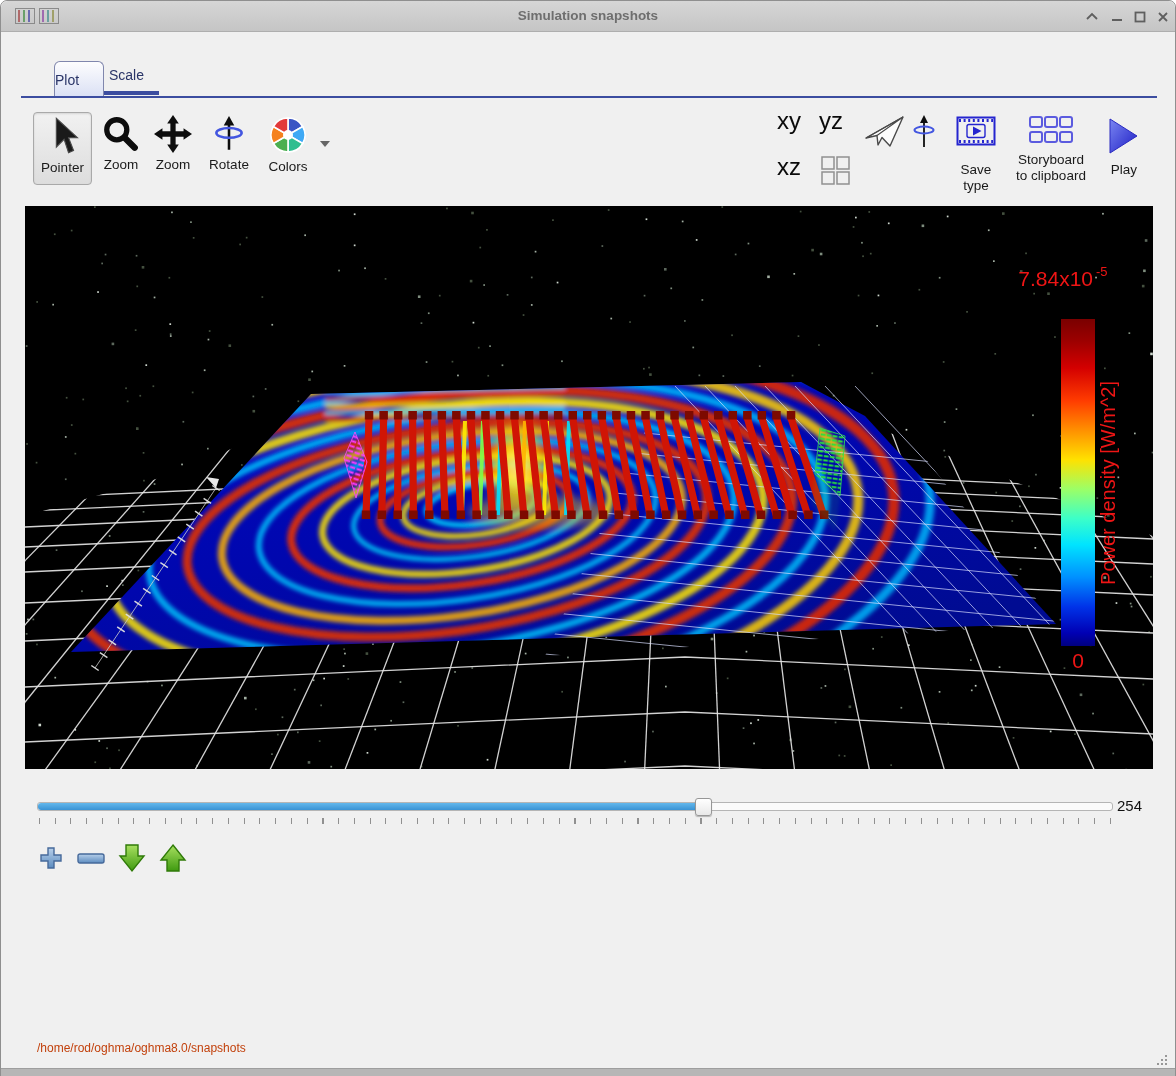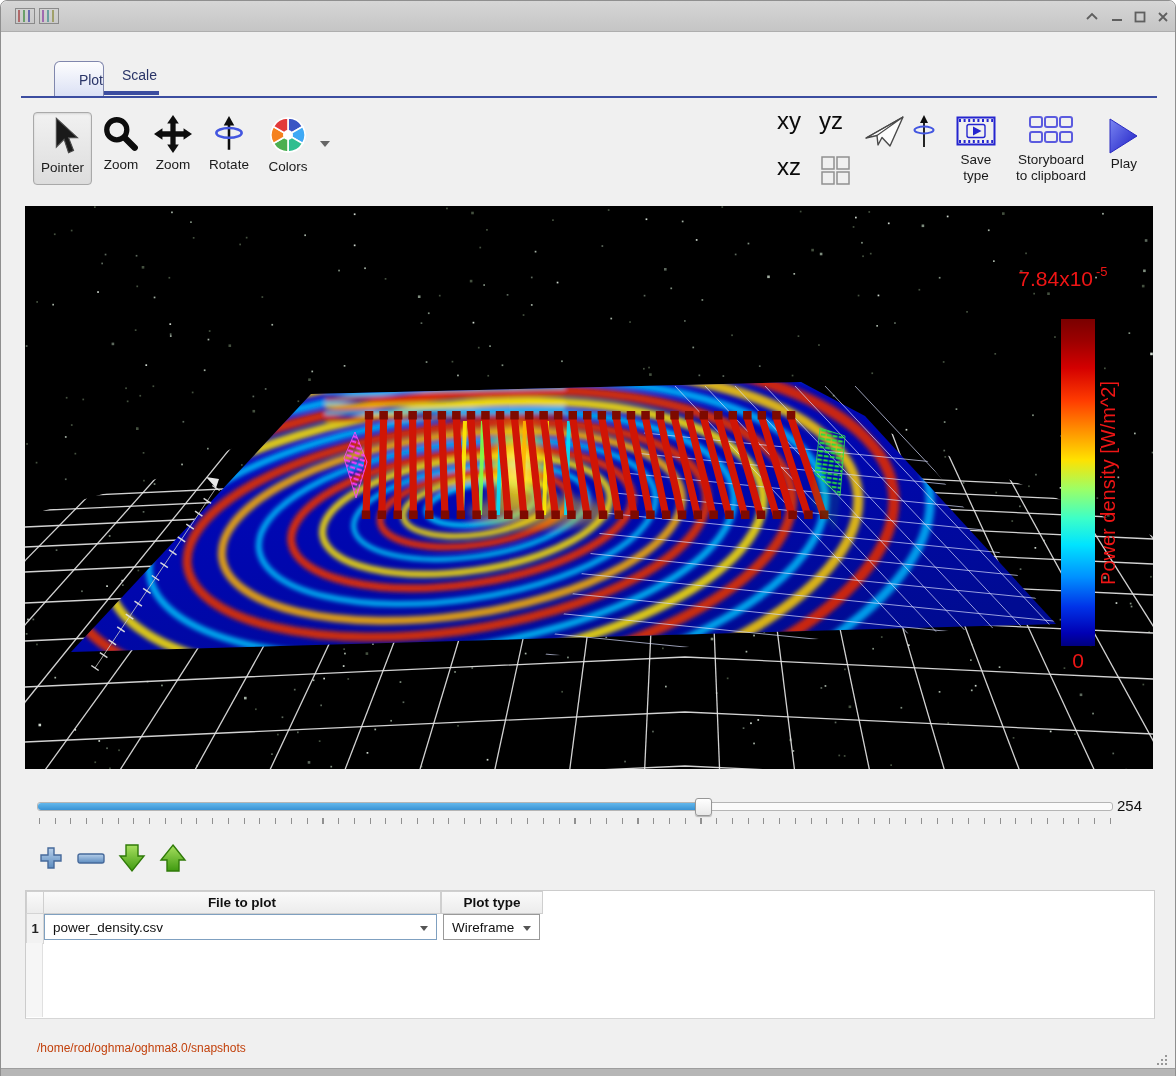--- a/index.html
+++ b/index.html
@@ -7,22 +7,22 @@
           border-radius:7px 7px 0 0;overflow:hidden;}
   .abs{position:absolute;}
   
   #titlebar{left:0;top:0;right:0;height:30px;background:linear-gradient(#d6d6d6,#c5c5c5);
             border-bottom:1px solid #aeaeae;border-radius:7px 7px 0 0;}
   #title-text{left:0;right:0;top:7px;text-align:center;font-size:13.5px;font-weight:bold;color:#6e6e6e;}
   .winctl{top:8px;width:16px;height:16px;color:#5f5f5f;}
   
   #tab-plot{left:53px;top:60px;width:48px;height:36px;border:1px solid #8087ad;border-bottom:none;
             border-radius:6px 6px 0 0;background:linear-gradient(#fdfdfe,#d9dff4);
-            text-align:right;line-height:36px;font-size:14px;color:#2a3568;}
-  #tab-scale{left:108px;top:66px;width:48px;height:24px;text-align:right;font-size:14px;color:#2a3568;}
+            text-align:left;line-height:36px;font-size:14px;color:#2a3568;}
+  #tab-scale{left:108px;top:66px;width:48px;height:24px;text-align:left;font-size:14px;color:#2a3568;}
   #tab-indicator{left:103px;top:90px;width:55px;height:4px;background:#3c4da0;}
   #tab-line{left:20px;top:95px;width:1136px;height:2px;background:#3c4da0;}
   
   .tbtn{display:flex;flex-direction:column;align-items:center;justify-content:flex-start;}
   .tbtn .lbl{font-size:13.5px;color:#1a1a1a;margin-top:4px;white-space:nowrap;}
   #pointer-btn{left:32px;top:111px;width:57px;height:71px;border:1px solid #a9a9a9;border-radius:4px;
                background:linear-gradient(#f1f1f1,#dddddd);box-shadow:inset 0 1px 2px rgba(0,0,0,.12);}
   .axis-txt{font-size:24px;color:#0a0a0a;}
   .two-line{font-size:13.5px;color:#1a1a1a;text-align:center;line-height:16px;}
   
@@ -64,20 +64,21 @@
         </g>
       <g stroke-width="2">
           <line x1="4" y1="2" x2="4" y2="14" stroke="#b06a6a"></line>
           <line x1="9" y1="2" x2="9" y2="14" stroke="#6aa06a"></line>
           <line x1="14" y1="2" x2="14" y2="14" stroke="#6a6ab0"></line>
       <line x1="28" y1="2" x2="28" y2="14" stroke="#a06ab0"></line>
           <line x1="33" y1="2" x2="33" y2="14" stroke="#6aa0a0"></line>
           <line x1="38" y1="2" x2="38" y2="14" stroke="#a0a06a"></line>
         </g>
     </svg>
+    <div id="title-text" class="abs">Simulation snapshots</div>
     <svg class="abs winctl" style="left:1083px" viewBox="0 0 16 16">
         <polyline points="3,10 8,5 13,10" fill="none" stroke="#5f5f5f" stroke-width="1.8"></polyline>
       </svg>
     <svg class="abs winctl" style="left:1108px" viewBox="0 0 16 16">
         <line x1="3" y1="11" x2="13" y2="11" stroke="#5f5f5f" stroke-width="1.8"></line>
       </svg>
     <svg class="abs winctl" style="left:1131px" viewBox="0 0 16 16">
         <rect x="3.5" y="3.5" width="9" height="9" fill="none" stroke="#5f5f5f" stroke-width="1.8"></rect>
       </svg>
     <svg class="abs winctl" style="left:1154px" viewBox="0 0 16 16">
@@ -170,21 +171,21 @@
   </svg>
 
   <div class="abs tbtn" style="left:948px;top:115px;width:54px">
     <svg width="40" height="30" viewBox="0 0 40 30">
       <rect x="1.5" y="1.5" width="37" height="27" fill="none" stroke="#2525cf" stroke-width="2"></rect>
       <line x1="3" y1="4.6" x2="37" y2="4.6" stroke="#2525cf" stroke-width="3" stroke-dasharray="2 2.6"></line>
       <line x1="3" y1="25.4" x2="37" y2="25.4" stroke="#2525cf" stroke-width="3" stroke-dasharray="2 2.6"></line>
       <rect x="11" y="8.5" width="18" height="13" rx="2" fill="none" stroke="#2525cf" stroke-width="1.4"></rect>
       <polygon points="17,10.5 25.5,15 17,19.5" fill="#2525cf"></polygon>
     </svg>
-    <div class="two-line" style="margin-top:6px">
+    <div class="two-line" style="margin-top:16px">
       <div>Save</div>
       <div>type</div>
     </div>
   </div>
 
   <div class="abs tbtn" style="left:1005px;top:115px;width:90px">
     <svg width="44" height="28" viewBox="0 0 44 28">
       <g fill="none" stroke="#5b5bdf" stroke-width="2">
         <rect x="1" y="1" width="12" height="10" rx="2"></rect>
           <rect x="16" y="1" width="12" height="10" rx="2"></rect>
@@ -203,21 +204,21 @@
   <div class="abs tbtn" style="left:1100px;top:117px;width:46px">
     <svg width="30" height="36" viewBox="0 0 30 36">
       <defs>
           <linearGradient id="playGrad" x1="0" y1="0" x2="1" y2="1">
         <stop offset="0" stop-color="#7a86f2"></stop>
             <stop offset="1" stop-color="#1d1dc4"></stop>
           </linearGradient>
         </defs>
       <polygon points="1,1 28,18 1,35" fill="url(#playGrad)" stroke="#2a2ac0" stroke-width="1"></polygon>
     </svg>
-    <span class="lbl" style="margin-top:2px">Play</span>
+    <span class="lbl" style="margin-top:8px">Play</span>
   </div>
 
   <div id="scene" class="abs">
     <svg id="scene-svg" width="1128" height="563" viewBox="0 0 1128 563">
       <defs>
         <clipPath id="plane-clip">
             <polygon points="286,188 776,176 840,210 1031,418 46,446"></polygon>
           </clipPath>
         <clipPath id="ground-clip">
             <polygon points="0,310 170,262 286,200 780,182 860,225 1128,330 1128,563 0,563"></polygon>
@@ -951,37 +952,20 @@
           <stop offset="0" stop-color="#a8e060"></stop>
           <stop offset="1" stop-color="#3f9a10"></stop>
         </linearGradient>
       </defs>
     <path d="M8 2 H20 V13 H26 L14 28 L2 13 H8 Z" fill="url(#grnGrad)" stroke="#2f7a08" stroke-width="1.4"></path>
   </svg>
   <svg class="abs" style="left:158px;top:842px" width="28" height="30" viewBox="0 0 28 30">
     <path d="M14 2 L26 17 H20 V28 H8 V17 H2 Z" fill="url(#grnGrad)" stroke="#2f7a08" stroke-width="1.4"></path>
   </svg>
 
-  <div id="plot-table" class="abs">
-    <div class="abs hdrcell" style="left:0;width:16px"></div>
-    <div class="abs hdrcell" style="left:17px;width:396px">File to plot</div>
-    <div class="abs hdrcell" style="left:415px;width:100px">Plot type</div>
-
-    <div id="rownum-cell" class="abs">1</div>
-    <div id="row-gutter" class="abs"></div>
-
-    <div class="abs combo" style="left:18px;width:393px;border:1px solid #7fa0c0;">
-      <span>power_density.csv</span>
-      <span class="car"></span>
-    </div>
-    <div class="abs combo" style="left:417px;width:97px;border:1px solid #999999;">
-      <span>Wireframe</span>
-      <span class="car"></span>
-    </div>
-  </div>
 
   <div id="status-text" class="abs">/home/rod/oghma/oghma8.0/snapshots</div>
   <div class="abs" style="right:6px;bottom:9px;width:12px;height:12px">
     <div class="grip-dot" style="left:8px;top:0"></div>
     <div class="grip-dot" style="left:4px;top:4px"></div>
       <div class="grip-dot" style="left:8px;top:4px"></div>
     <div class="grip-dot" style="left:0;top:8px"></div>
       <div class="grip-dot" style="left:4px;top:8px"></div>
       <div class="grip-dot" style="left:8px;top:8px"></div>
   </div>

